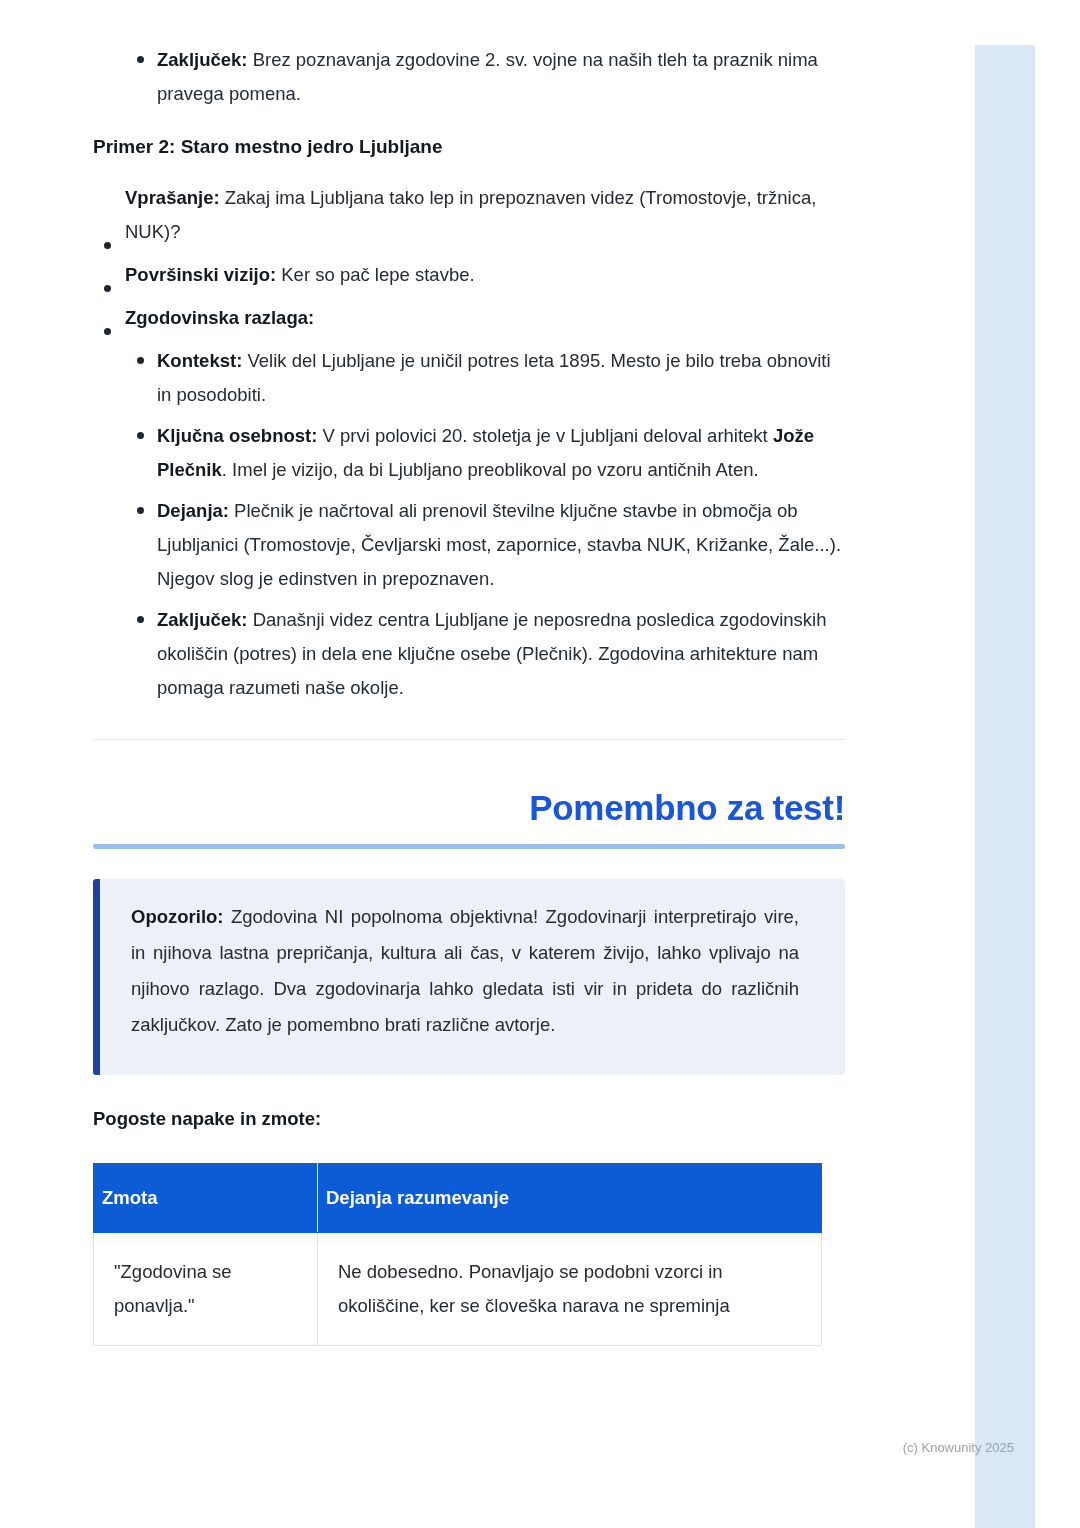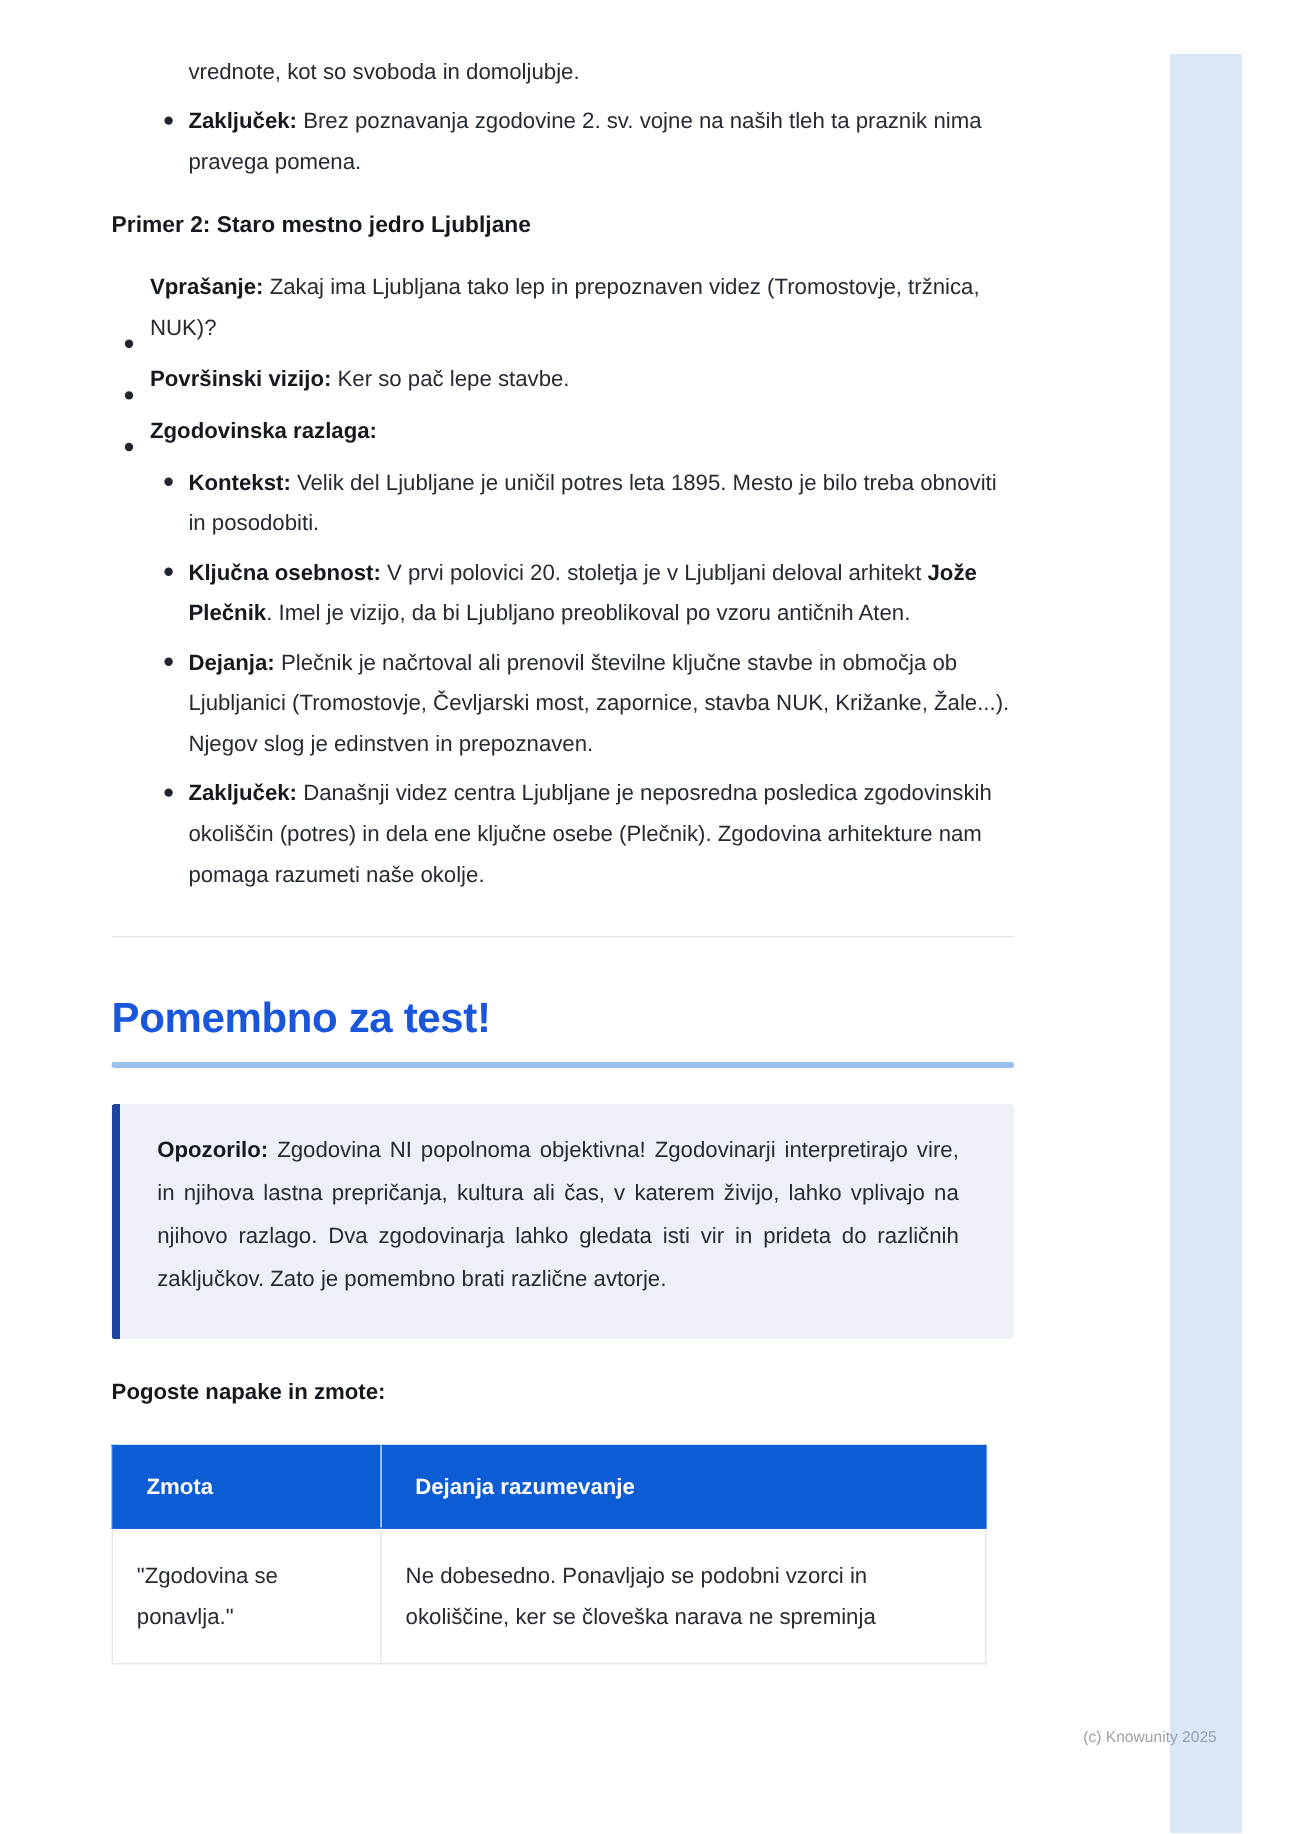--- a/index.html
+++ b/index.html
@@ -78,20 +78,21 @@
     width:752px;
   }
 
   h1.big {
     margin-top:46px;
     font-size:35px;
     line-height:44px;
     font-weight:700;
     color:#1a56db;
     letter-spacing:-0.3px;
+    text-align:right;
   }
   .heading-bar {
     margin-top:14px;
     width:752px; height:5px;
     background:#9cc0ee;
     border-radius:2px;
   }
 
   .callout {
     margin-top:30px;
@@ -117,21 +118,21 @@
     margin-top:32px;
     width:729px;
     border-collapse:collapse;
     font-size:18.5px;
   }
   table.zmote th {
     background:#0b5cd5;
     color:#ffffff;
     font-weight:700;
     text-align:left;
-    padding:21px 28px;
+    padding:21px 8px;
     line-height:26px;
     border:1px solid #0b5cd5;
   }
   table.zmote th:first-child { border-right:1px solid #e8eef8; }
   table.zmote th.col-zmota { width:224px; }
   table.zmote td {
     background:#ffffff;
     border:1px solid #dde2e8;
     padding:22px 20px;
     line-height:34px;
@@ -143,24 +144,20 @@
 <body>
 
 <div class="page">
 
   <div class="stripe"></div>
 
   <div class="watermark">(c) Knowunity 2025</div>
 
   <div class="content">
 
-    <div class="li l2 nobullet">
-      <span class="dot"></span>
-      <span class="txt">vrednote, kot so svoboda in domoljubje.</span>
-    </div>
 
     <div class="li l2">
       <span class="dot"></span>
       <span class="txt"><b class="lbl">Zaključek:</b> <span>Brez poznavanja zgodovine 2. sv. vojne na naših tleh ta praznik nima pravega pomena.</span></span>
     </div>
 
     <h3 class="primer">Primer 2: Staro mestno jedro Ljubljane</h3>
 
     <div class="li l1">
       <span class="dot"></span>

